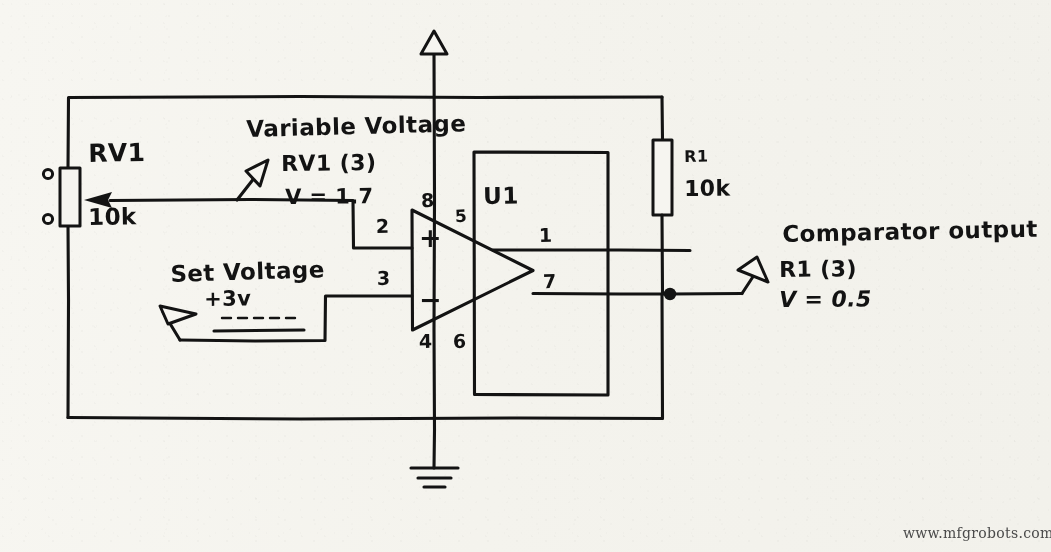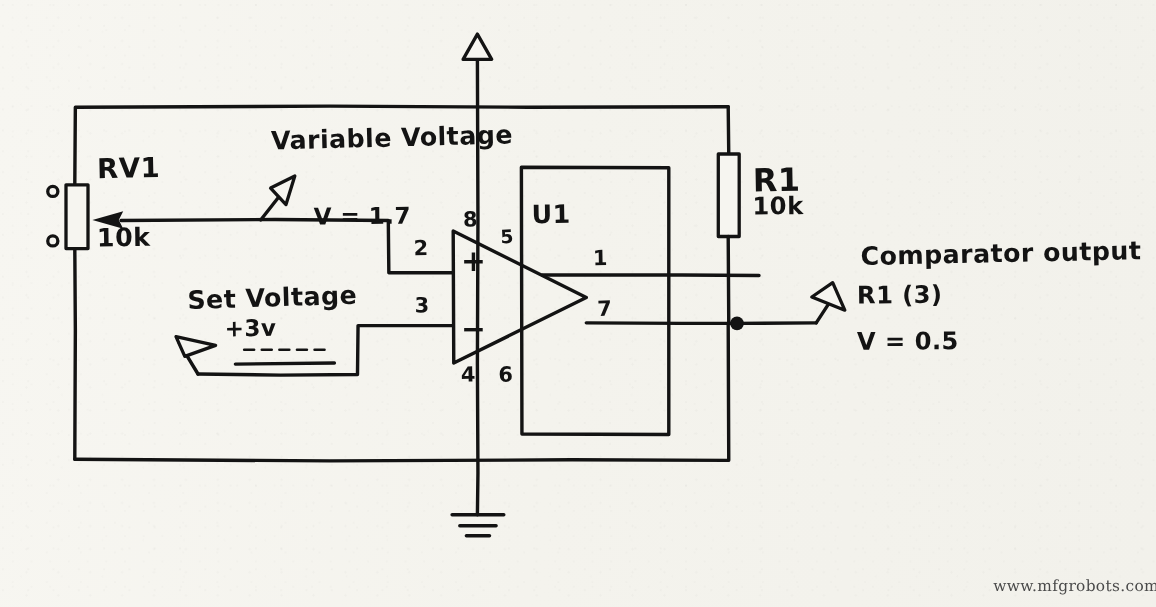--- a/index.html
+++ b/index.html
@@ -145,41 +145,42 @@
 
     <path class="ink" d="M237,200 L 255,177"></path>
     <path class="ink-open" d="M268,160 L 260,186 L 246,171 Z"></path>
 
   </svg>
 
   <div class="hand" style="left:88px; top:140px; font-size:25px; transform:rotate(-1.2deg);">RV1</div>
   <div class="hand" style="left:88px; top:205px; font-size:23px; transform:rotate(-0.8deg);">10k</div>
 
   <div class="hand" style="left:246px; top:117px; font-size:23px; transform:rotate(-1.5deg);">Variable Voltage</div>
+  <div class="hand" style="left:281px; top:152px; font-size:22px; transform:rotate(-0.6deg);">RV1 (3)</div>
   <div class="hand" style="left:285px; top:186px; font-size:21px; transform:rotate(-0.5deg);">V = 1.7</div>
 
   <div class="hand" style="left:170px; top:262px; font-size:23px; transform:rotate(-1.8deg);">Set Voltage</div>
   <div class="hand" style="left:204px; top:288px; font-size:21px; transform:rotate(-0.8deg);">+3v</div>
 
   <div class="pin" style="left:421px; top:189px; transform:rotate(-2deg);">8</div>
   <div class="pin" style="left:376px; top:215px; transform:rotate(-1deg);">2</div>
   <div class="pin" style="left:455px; top:206px; font-size:17px; transform:rotate(-3deg);">5</div>
   <div class="pin" style="left:377px; top:267px; transform:rotate(-1deg);">3</div>
   <div class="pin" style="left:539px; top:224px; transform:rotate(-1deg);">1</div>
   <div class="pin" style="left:543px; top:270px; transform:rotate(-2deg);">7</div>
   <div class="pin" style="left:419px; top:330px; transform:rotate(-1deg);">4</div>
   <div class="pin" style="left:453px; top:330px; transform:rotate(-1deg);">6</div>
 
   <div class="sign" style="left:419px; top:222px; font-size:27px;">+</div>
   <div class="sign" style="left:419px; top:284px; font-size:27px;">−</div>
 
   <div class="hand" style="left:483px; top:184px; font-size:23px; transform:rotate(-1deg);">U1</div>
 
-  <div class="hand" style="left:684px; top:148px; font-size:29px; transform:rotate(-1deg);">R1</div>
+  <div class="hand" style="left:684px; top:148px; font-size:16px; transform:rotate(-1deg);">R1</div>
   <div class="hand" style="left:684px; top:177px; font-size:22px; transform:rotate(-0.5deg);">10k</div>
 
   <div class="hand" style="left:782px; top:222px; font-size:23px; transform:rotate(-1.2deg);">Comparator output</div>
   <div class="hand" style="left:779px; top:258px; font-size:22px; transform:rotate(-0.6deg);">R1 (3)</div>
-  <div class="hand" style="left:779px; top:300px; font-size:22px; transform:rotate(-0.4deg);">V = 0.5</div>
+  <div class="hand" style="left:779px; top:288px; font-size:22px; transform:rotate(-0.4deg);font-style:italic;">V = 0.5</div>
 
   <div class="watermark" style="left:903px; top:525px;">www.mfgrobots.com</div>
 
 </div>
 
 </body></html>

